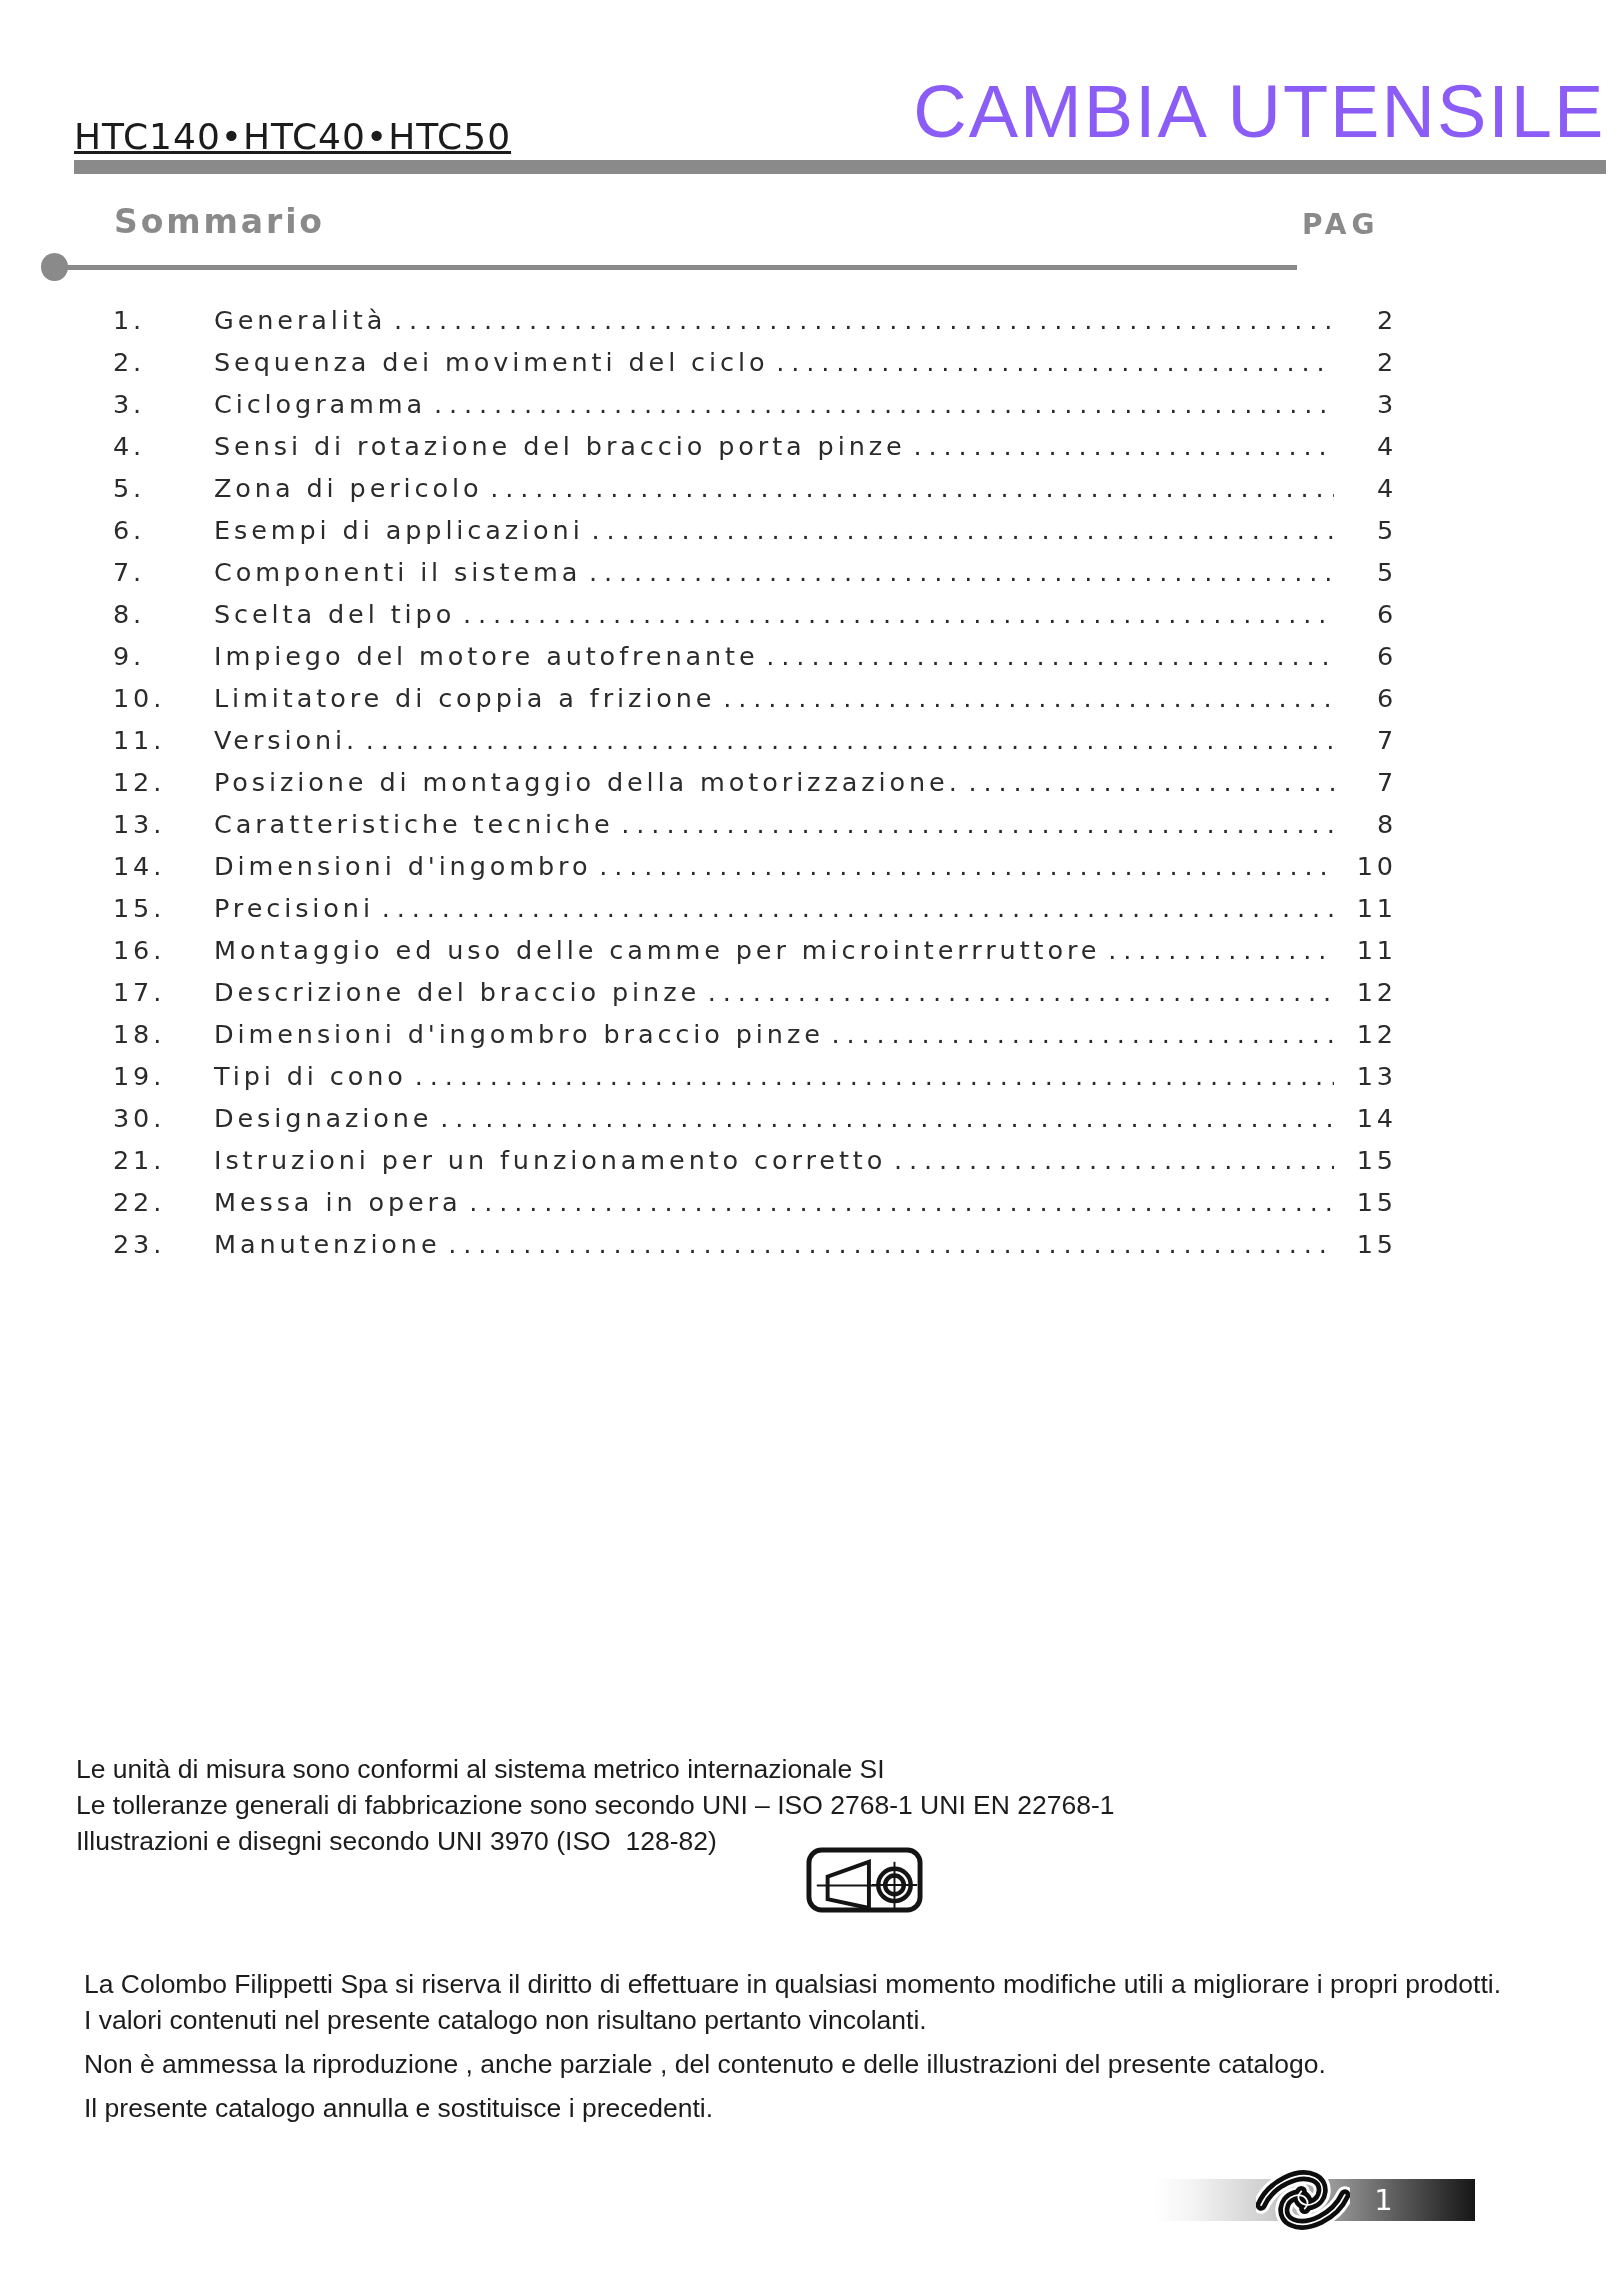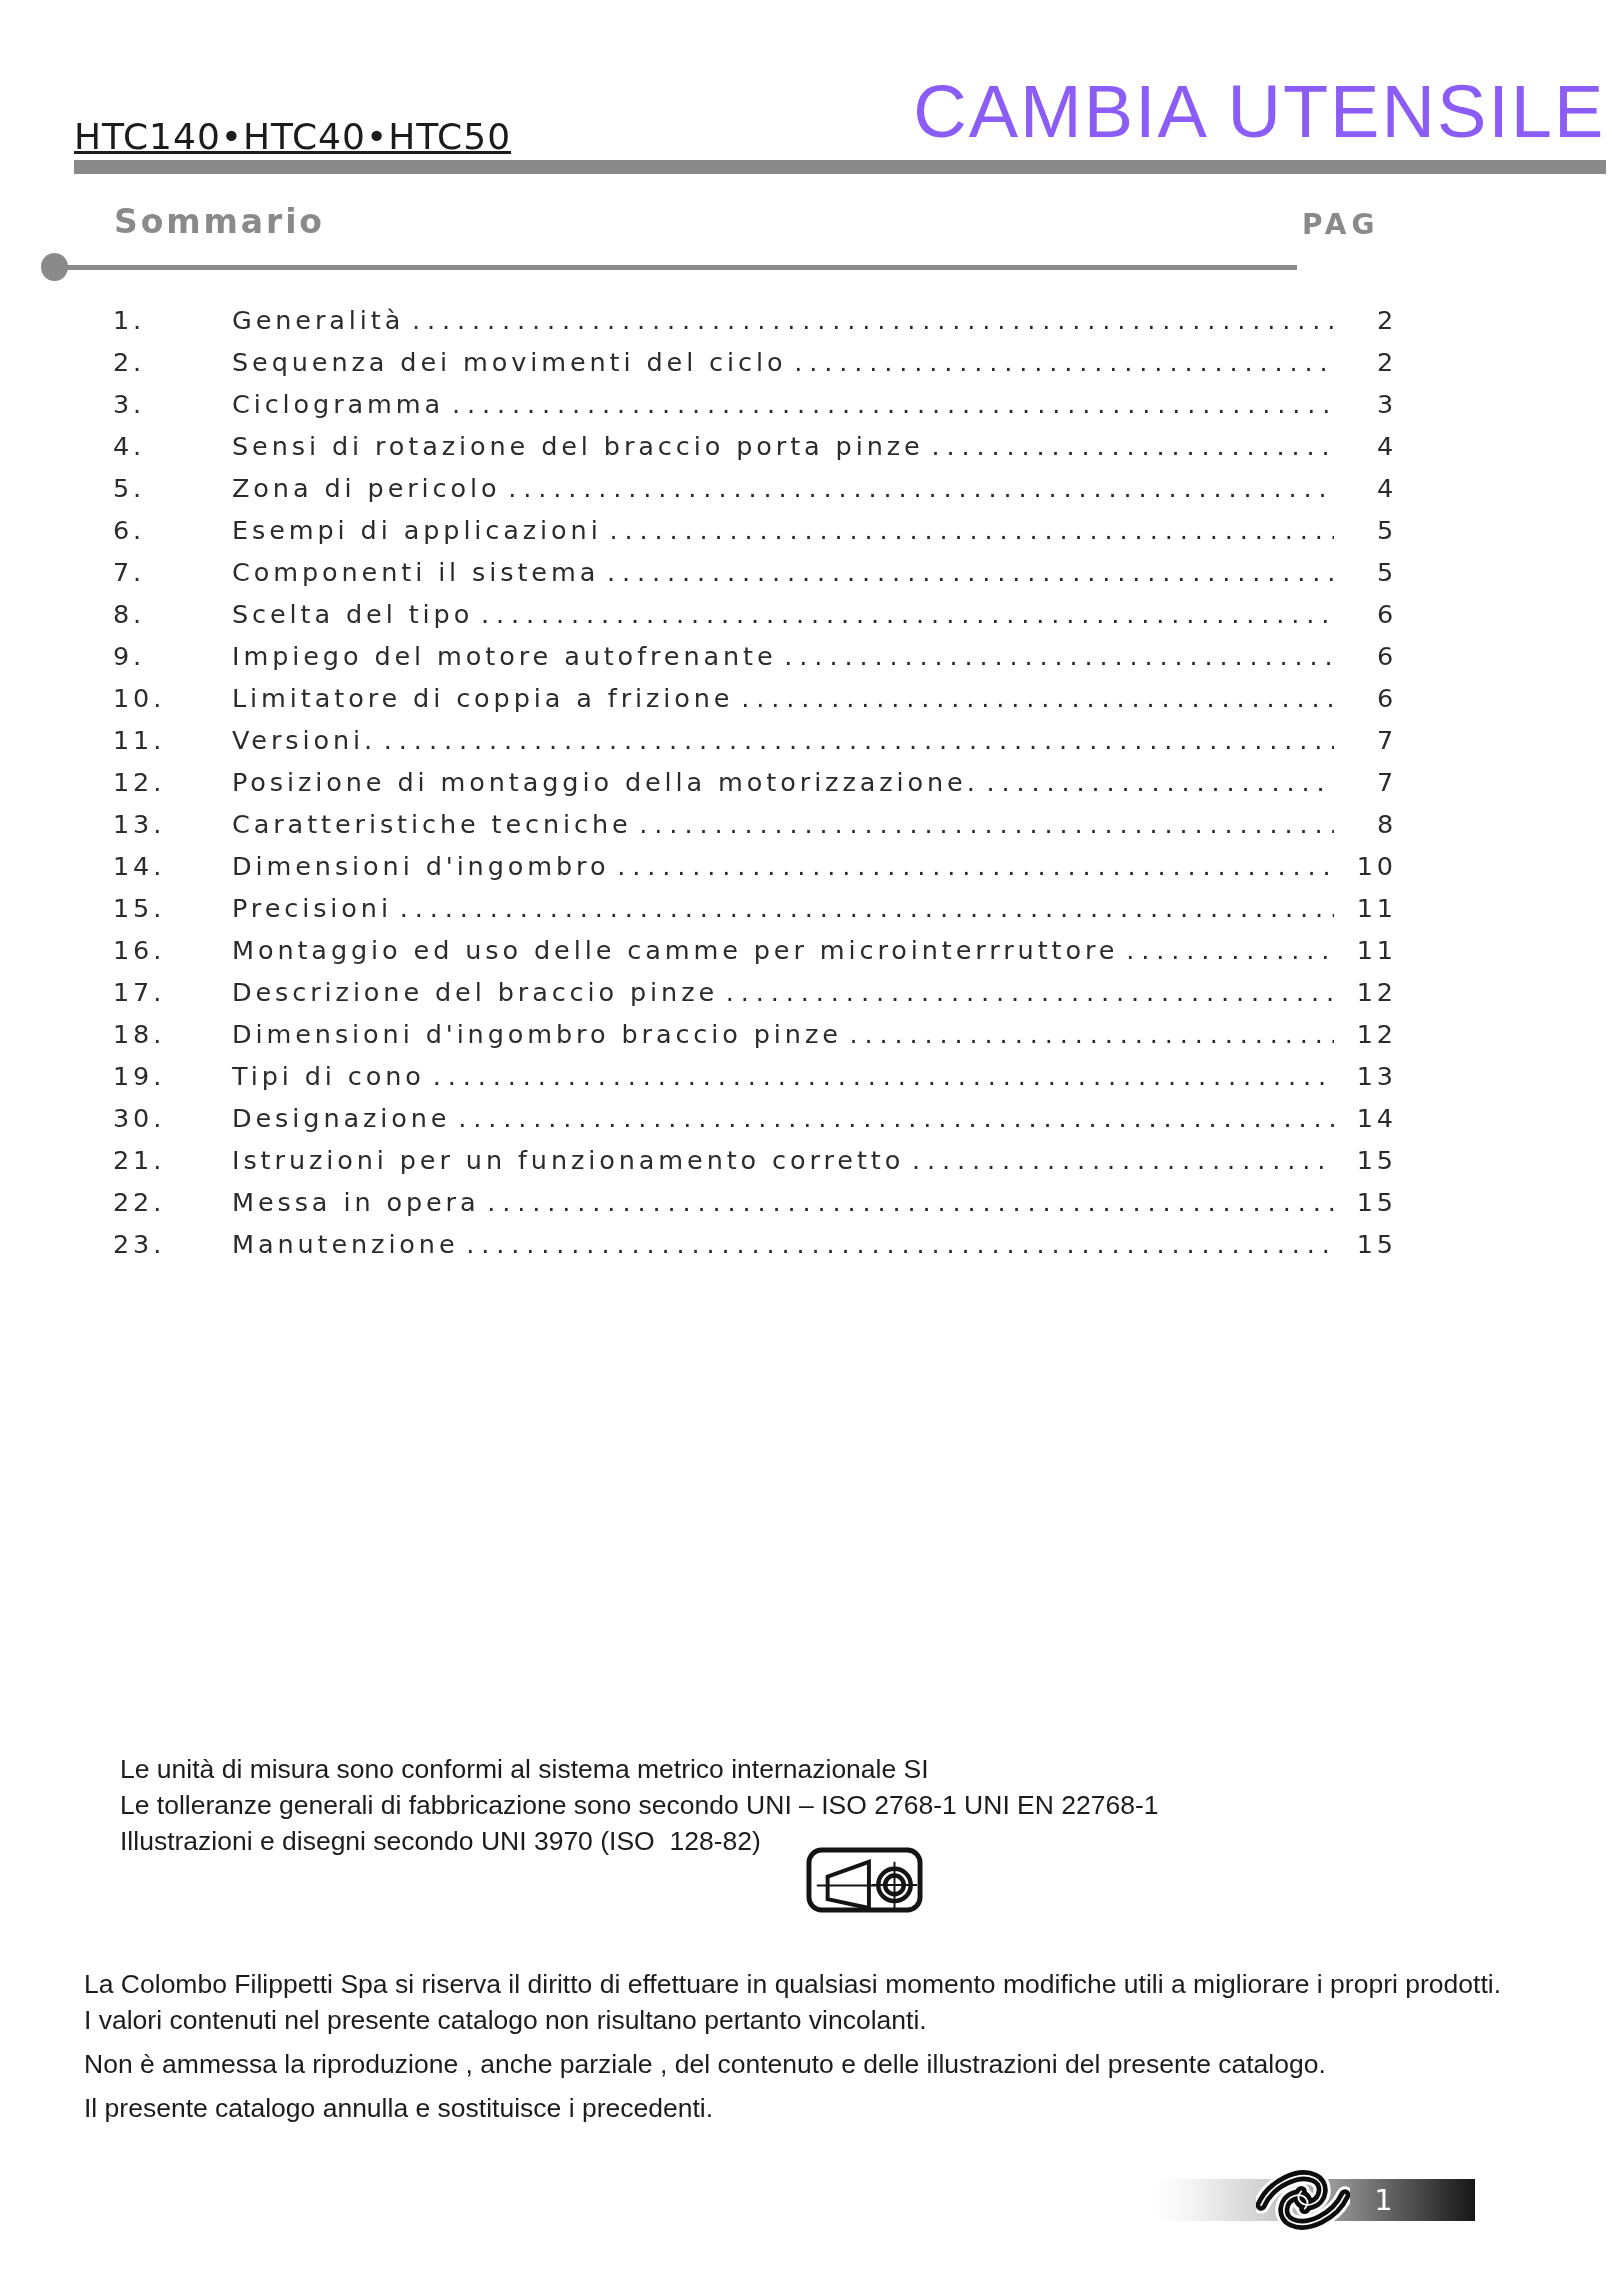--- a/index.html
+++ b/index.html
@@ -54,30 +54,30 @@
   .toc{
     position:absolute;left:113px;top:305px;width:1284px;
     font-family:"DejaVu Sans",sans-serif;
     font-size:25.5px;letter-spacing:3.9px;color:#2b2b2b;
   }
   .toc-row{
     display:flex;align-items:baseline;
     height:42px;white-space:nowrap;
   }
   .toc-num{flex:none;width:101px;}
-  .toc-title{flex:none;margin-left:18px;}
+  .toc-title{flex:none;}
   .toc-leader{
     flex:1;overflow:hidden;white-space:nowrap;
     letter-spacing:6.9px;margin:0 2px 0 7.8px;
   }
   .toc-page{flex:none;min-width:61px;text-align:right;}
   
   .notes{
     position:absolute;left:76px;top:1751px;width:1274px;
-    font-size:26.5px;line-height:36px;color:#1c1c1c;margin-left:44px;
+    font-size:26.5px;line-height:36px;color:#1c1c1c;
   }
   .notes-line{white-space:pre-wrap;}
   .method-line{
     position:absolute;left:76px;top:1884px;
     font-size:26.5px;color:#1c1c1c;white-space:nowrap;
   }
   .projection-icon{
     position:absolute;left:806px;top:1847px;width:117px;height:66px;
   }
   

